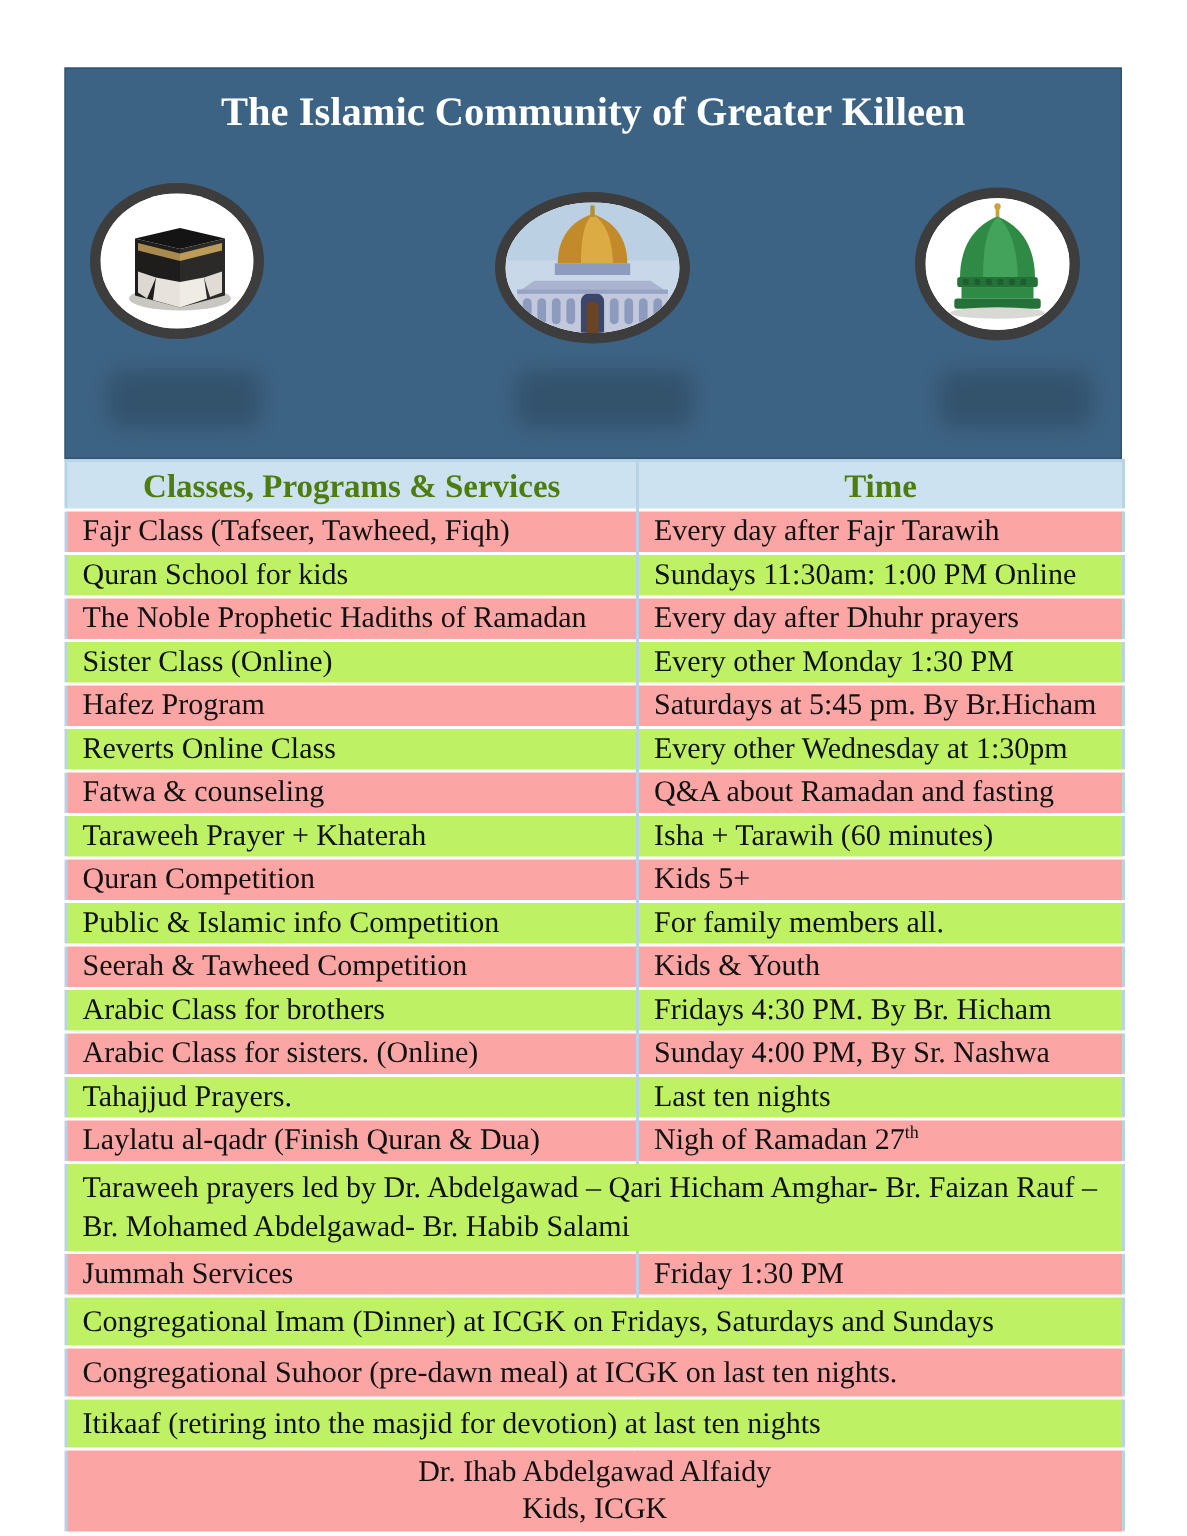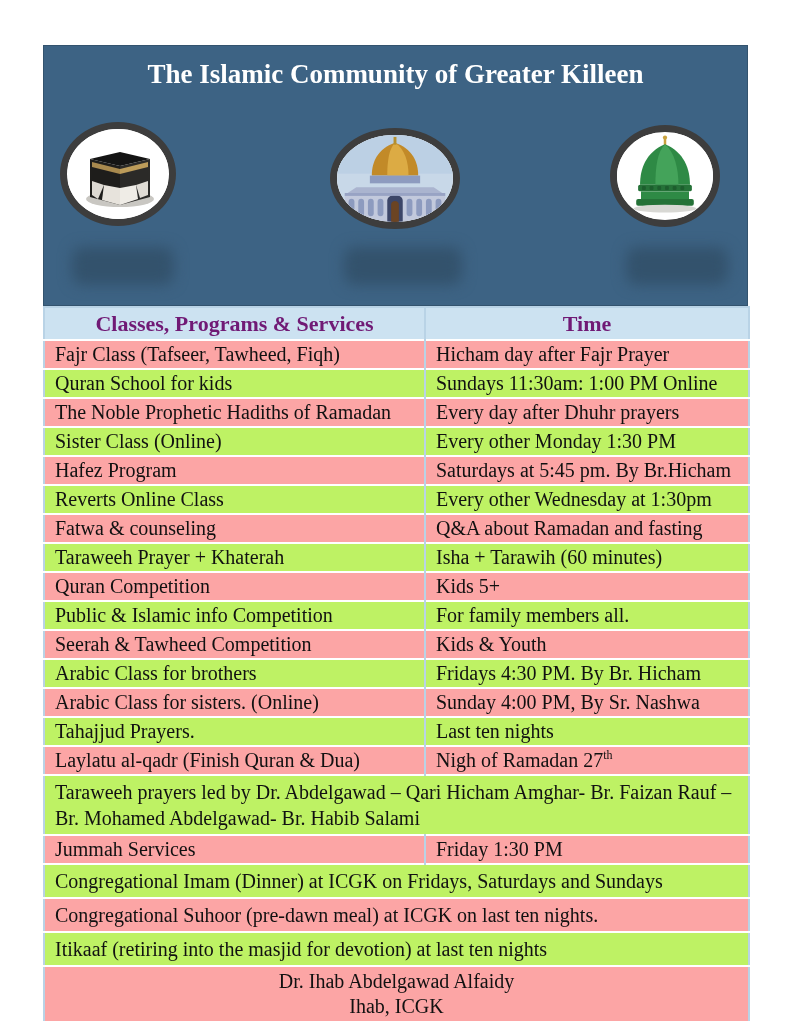--- a/index.html
+++ b/index.html
@@ -35,21 +35,21 @@
   .schedule {
     position: absolute; left: 43px; top: 306px; width: 705px;
     border-collapse: collapse; table-layout: fixed;
     font-size: 20px; color: #111111;
     border: 2px solid #b9d3e6;
   }
   .schedule col.c1 { width: 381px; }
   .schedule col.c2 { width: 324px; }
   .schedule tr { border-bottom: 2px solid #ffffff; }
   .schedule th {
-    background: #cce2f1; color: #701a75; font-weight: bold; font-size: 22px;
+    background: #cce2f1; color: #4d7c0f; font-weight: bold; font-size: 22px;
     text-align: center; height: 33px; padding: 2px 4px;
   }
   .schedule th.div, .schedule td.div { border-right: 2px solid #b9d3e6; }
   .schedule td { height: 29px; padding: 2px 8px 2px 10px; vertical-align: middle; }
   .schedule tr.alt { background: #bef264; }
   .schedule tr.plain { background: #fca5a5; }
   .schedule td.full { padding: 3px 8px 3px 10px; line-height: 26px; }
   .schedule td.footer { text-align: center; line-height: 25px; padding: 2px 23px; }
   sup { font-size: 12px; line-height: 0; }
 </style>
@@ -137,21 +137,21 @@
         <col class="c1">
         <col class="c2">
       </colgroup>
     <tbody>
         <tr>
       <th class="div">Classes, Programs &amp; Services</th>
       <th>Time</th>
     </tr>
     <tr class="plain">
       <td class="div">Fajr Class (Tafseer, Tawheed, Fiqh)</td>
-      <td>Hicham day after Fajr Prayer</td>
+      <td>Every day after Fajr Tarawih</td>
     </tr>
     <tr class="alt">
       <td class="div">Quran School for kids</td>
       <td>Sundays 11:30am: 1:00 PM Online</td>
     </tr>
     <tr class="plain">
       <td class="div">The Noble Prophetic Hadiths of Ramadan</td>
       <td>Every day after Dhuhr prayers</td>
     </tr>
     <tr class="alt">
@@ -214,19 +214,19 @@
     </tr>
     <tr class="plain">
       <td class="full" colspan="2">Congregational Suhoor (pre-dawn meal) at ICGK on last ten nights.</td>
     </tr>
     <tr class="alt">
       <td class="full" colspan="2">Itikaaf (retiring into the masjid for devotion) at last ten nights</td>
     </tr>
     <tr class="plain">
       <td class="footer" colspan="2">
         <div>Dr. Ihab Abdelgawad Alfaidy</div>
-        <div>Ihab, ICGK</div>
+        <div>Kids, ICGK</div>
       </td>
     </tr>
   </tbody>
     </table>
 
 </div>
 
 </body></html>

